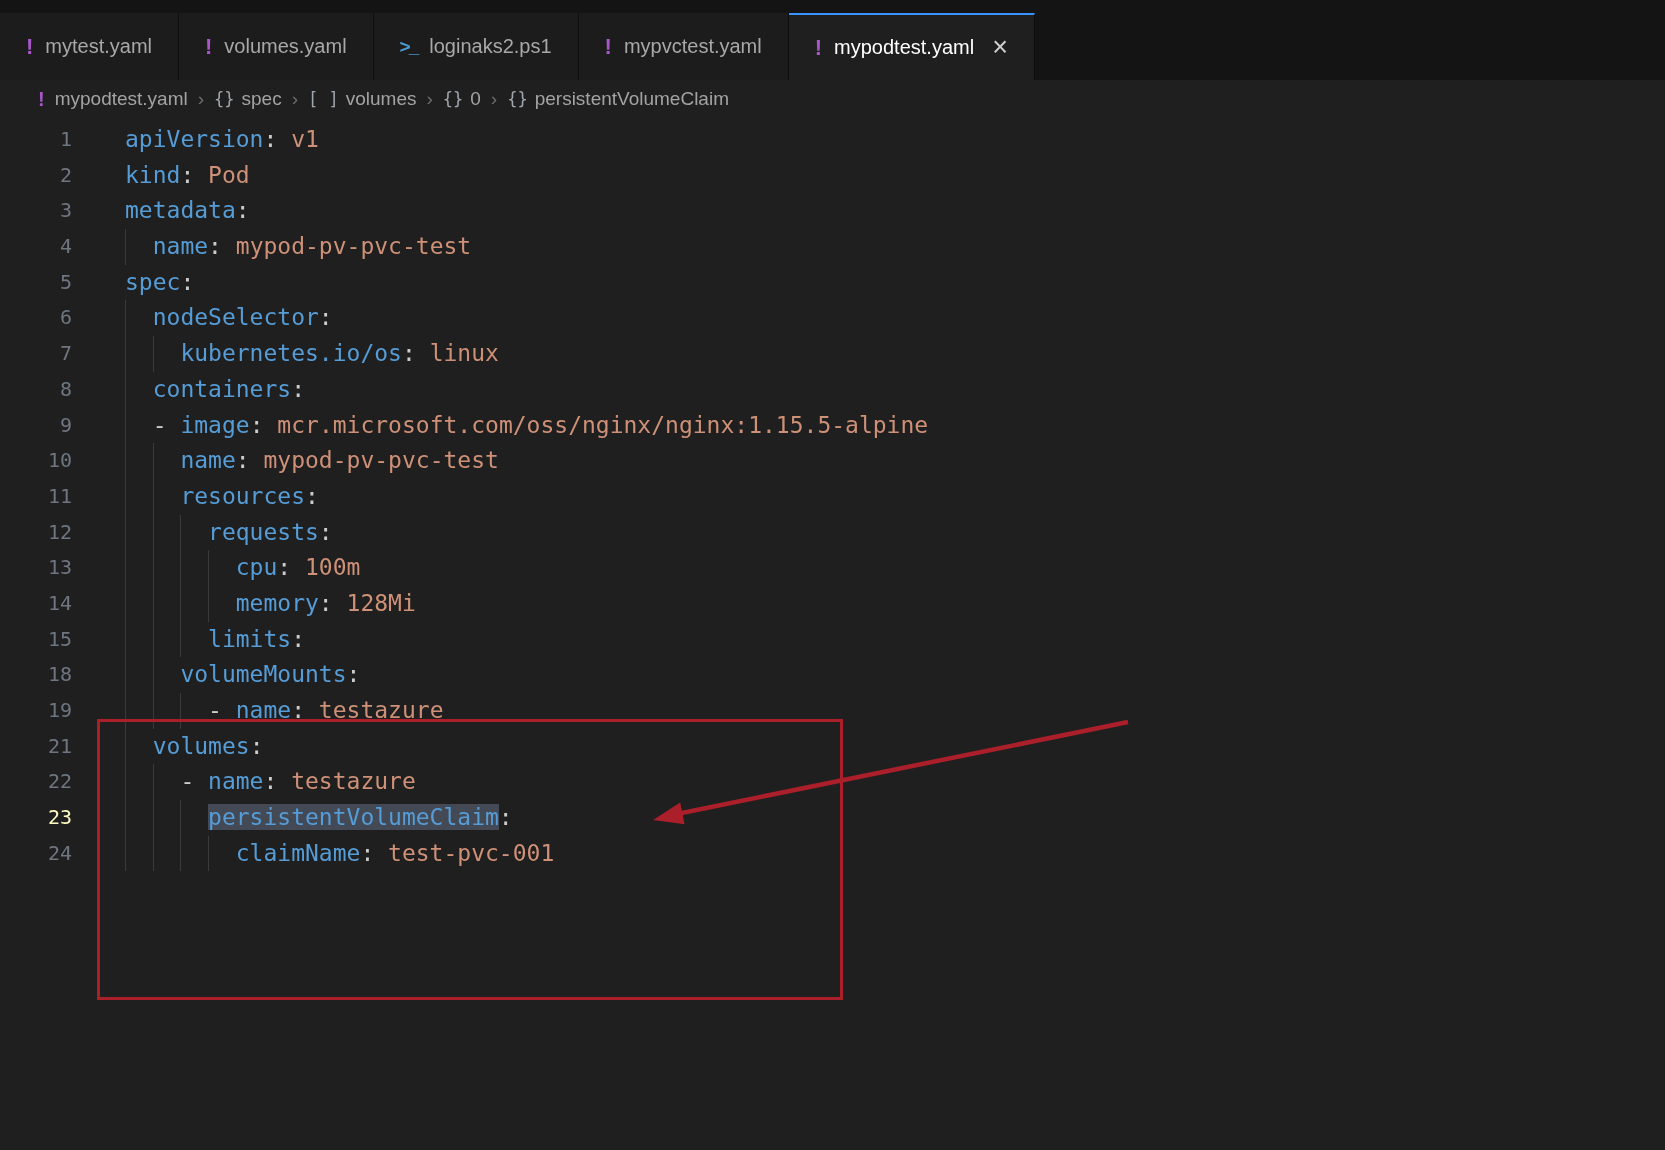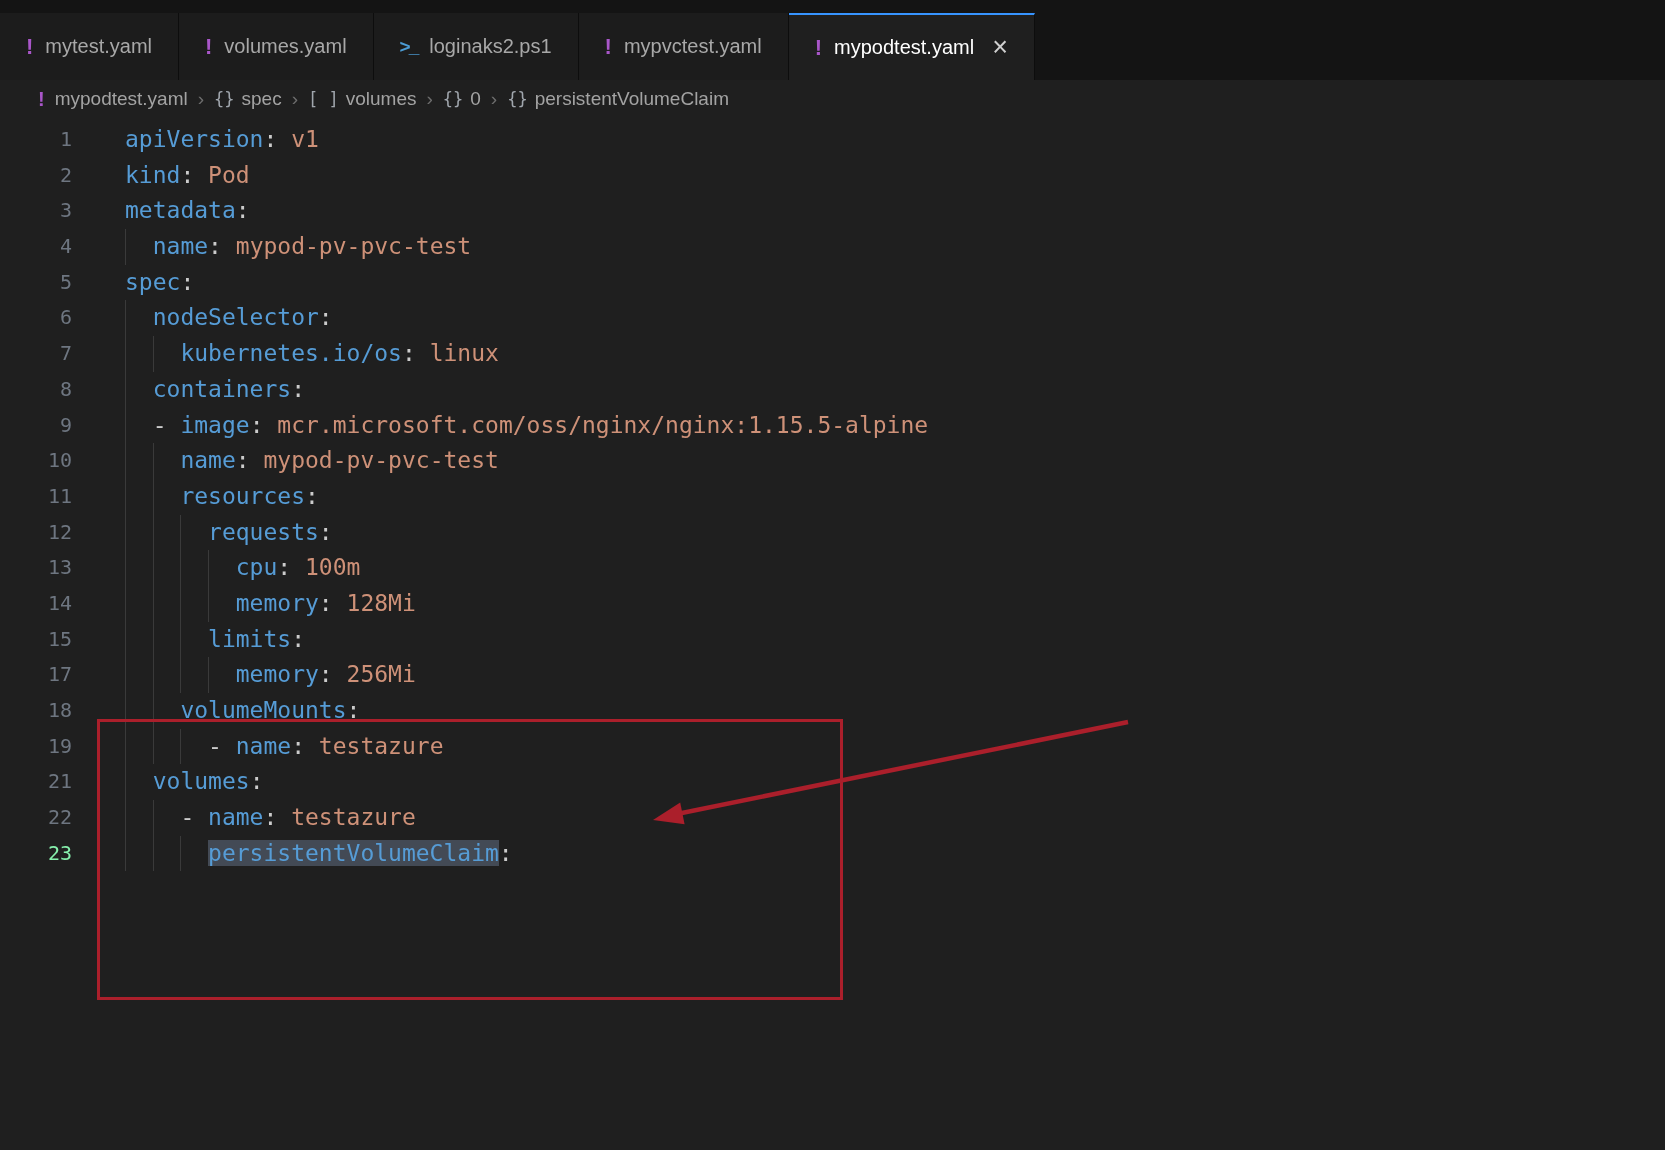--- a/index.html
+++ b/index.html
@@ -22,21 +22,21 @@
   .breadcrumb { height:38px; display:flex; align-items:center; padding-left:38px;
                 font-size:19px; color:var(--breadcrumb-fg); }
   .bc-item { display:flex; align-items:center; cursor:pointer; }
   .bc-glyph { margin-right:7px; color:var(--symbol-fg); font-family:"DejaVu Sans Mono", monospace; font-size:17px; white-space:pre; }
   .bc-file-icon { color:var(--yaml-icon); font-weight:bold; margin-right:10px; font-size:20px; }
   .bc-sep { color:#6e6e6e; padding:0 10px; font-size:19px; }
 
   .code { padding-top:4px; font-family:"DejaVu Sans Mono", monospace; font-size:23px; }
   .line { display:flex; height:35.7px; line-height:35.7px; white-space:pre; }
   .lnum { width:72px; text-align:right; color:var(--gutter-fg); font-size:20px; flex:none; }
-  .lnum.active { color:#86efac; }
+  .lnum.active { color:#fef9c3; }
   .lgap { width:53px; flex:none; }
   .ind { width:2ch; flex:none; border-left:1px solid var(--indent-guide); }
   .ltext { white-space:pre; }
   .tk-k  { color:var(--key); }
   .tk-v  { color:var(--value); }
   .tk-p  { color:var(--punct); }
   .tk-ks { color:var(--key); background:var(--selection-bg); }
 
   .red-box { position:absolute; left:97px; top:719px; width:746px; height:281px;
              border:3px solid var(--annotation); pointer-events:none; }
@@ -107,26 +107,26 @@
       <div class="line"><div class="lnum">6</div><div class="lgap"></div><div class="ind"></div><div class="ltext"><span class="tk-k">nodeSelector</span><span class="tk-p">:</span></div></div>
       <div class="line"><div class="lnum">7</div><div class="lgap"></div><div class="ind"></div><div class="ind"></div><div class="ltext"><span class="tk-k">kubernetes.io/os</span><span class="tk-p">: </span><span class="tk-v">linux</span></div></div>
       <div class="line"><div class="lnum">8</div><div class="lgap"></div><div class="ind"></div><div class="ltext"><span class="tk-k">containers</span><span class="tk-p">:</span></div></div>
       <div class="line"><div class="lnum">9</div><div class="lgap"></div><div class="ind"></div><div class="ltext"><span class="tk-p">- </span><span class="tk-k">image</span><span class="tk-p">: </span><span class="tk-v">mcr.microsoft.com/oss/nginx/nginx:1.15.5-alpine</span></div></div>
       <div class="line"><div class="lnum">10</div><div class="lgap"></div><div class="ind"></div><div class="ind"></div><div class="ltext"><span class="tk-k">name</span><span class="tk-p">: </span><span class="tk-v">mypod-pv-pvc-test</span></div></div>
       <div class="line"><div class="lnum">11</div><div class="lgap"></div><div class="ind"></div><div class="ind"></div><div class="ltext"><span class="tk-k">resources</span><span class="tk-p">:</span></div></div>
       <div class="line"><div class="lnum">12</div><div class="lgap"></div><div class="ind"></div><div class="ind"></div><div class="ind"></div><div class="ltext"><span class="tk-k">requests</span><span class="tk-p">:</span></div></div>
       <div class="line"><div class="lnum">13</div><div class="lgap"></div><div class="ind"></div><div class="ind"></div><div class="ind"></div><div class="ind"></div><div class="ltext"><span class="tk-k">cpu</span><span class="tk-p">: </span><span class="tk-v">100m</span></div></div>
       <div class="line"><div class="lnum">14</div><div class="lgap"></div><div class="ind"></div><div class="ind"></div><div class="ind"></div><div class="ind"></div><div class="ltext"><span class="tk-k">memory</span><span class="tk-p">: </span><span class="tk-v">128Mi</span></div></div>
       <div class="line"><div class="lnum">15</div><div class="lgap"></div><div class="ind"></div><div class="ind"></div><div class="ind"></div><div class="ltext"><span class="tk-k">limits</span><span class="tk-p">:</span></div></div>
-      <div class="line"><div class="lnum">17</div><div class="lgap"></div><div class="ind"></div><div class="ind"></div><div class="ind"></div><div class="ind"></div><div class="ltext"><span class="tk-k">memory</span><span class="tk-p">: </span><span class="tk-v">256Mi</span></div></div>
       <div class="line"><div class="lnum">18</div><div class="lgap"></div><div class="ind"></div><div class="ind"></div><div class="ltext"><span class="tk-k">volumeMounts</span><span class="tk-p">:</span></div></div>
       <div class="line"><div class="lnum">19</div><div class="lgap"></div><div class="ind"></div><div class="ind"></div><div class="ind"></div><div class="ltext"><span class="tk-p">- </span><span class="tk-k">name</span><span class="tk-p">: </span><span class="tk-v">testazure</span></div></div>
       <div class="line"><div class="lnum">21</div><div class="lgap"></div><div class="ind"></div><div class="ltext"><span class="tk-k">volumes</span><span class="tk-p">:</span></div></div>
       <div class="line"><div class="lnum">22</div><div class="lgap"></div><div class="ind"></div><div class="ind"></div><div class="ltext"><span class="tk-p">- </span><span class="tk-k">name</span><span class="tk-p">: </span><span class="tk-v">testazure</span></div></div>
       <div class="line"><div class="lnum active">23</div><div class="lgap"></div><div class="ind"></div><div class="ind"></div><div class="ind"></div><div class="ltext"><span class="tk-ks">persistentVolumeClaim</span><span class="tk-p">:</span></div></div>
+      <div class="line"><div class="lnum">24</div><div class="lgap"></div><div class="ind"></div><div class="ind"></div><div class="ind"></div><div class="ind"></div><div class="ltext"><span class="tk-k">claimName</span><span class="tk-p">: </span><span class="tk-v">test-pvc-001</span></div></div>
     </div>
 
   <div class="red-box"></div>
   <svg class="arrow-svg" viewBox="0 0 1665 1150">
     <line class="arrow-line" x1="1128" y1="722" x2="672" y2="815"></line>
     <polygon class="arrow-head" points="653,820 680.2,802.6 684.6,824.2"></polygon>
   </svg>
 </div>
 
 </body></html>

